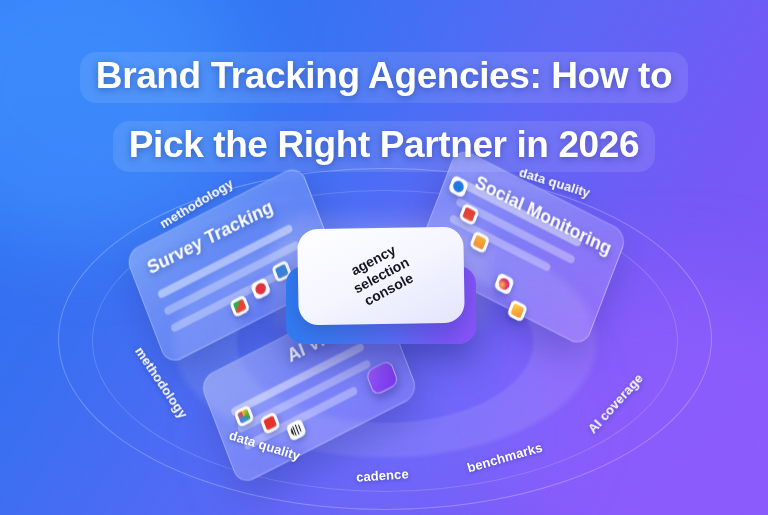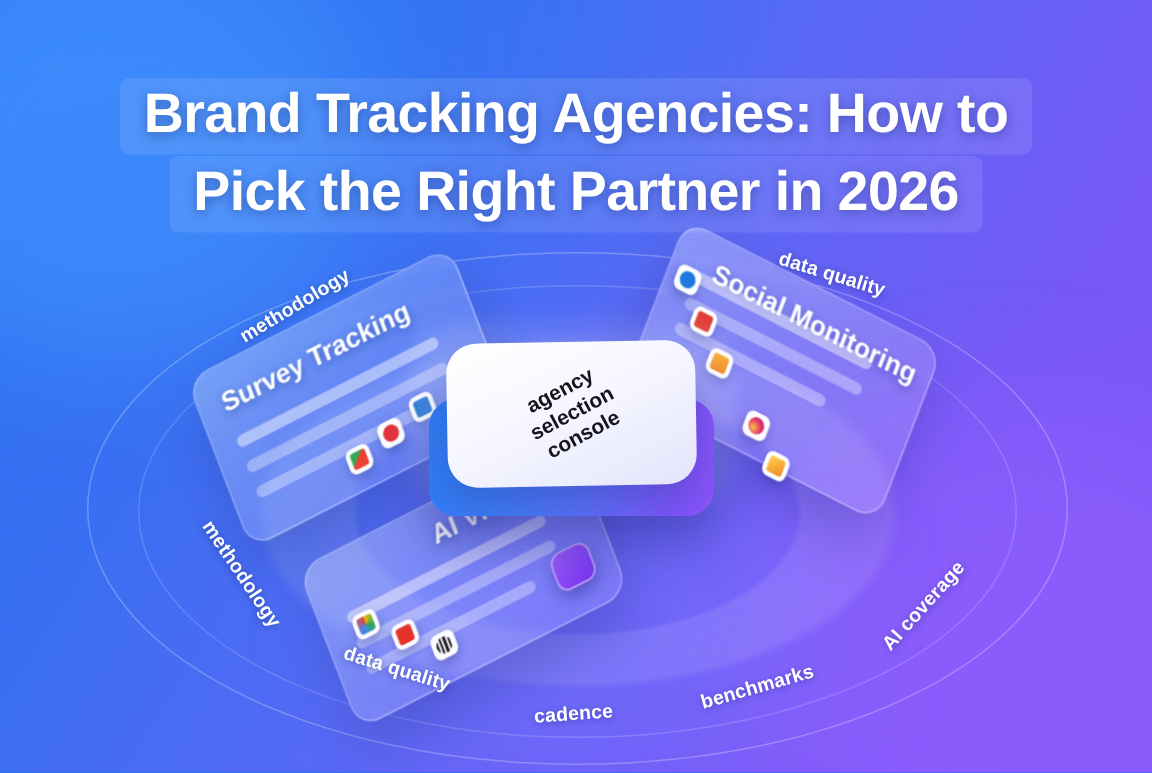--- a/index.html
+++ b/index.html
@@ -22,25 +22,25 @@
   .blob.b3{left:250px;top:300px;width:300px;height:230px;background:rgba(110,120,255,.35);}
 
   
   #title{
     position:absolute;left:0;right:0;top:52px;text-align:center;z-index:40;
   }
   #title .line{
     display:inline-block;position:relative;
     font-size:37px;font-weight:bold;line-height:1.16;
     color:#ffffff;letter-spacing:-.4px;white-space:nowrap;
-    padding:3px 16px 5px;border-radius:6px;
+    padding:3px 16px 5px;border-radius:16px;
     background:rgba(255,255,255,.10);
     text-shadow:0 2px 7px rgba(18,40,110,.42);
   }
-  #title .l2{margin-top:1px;}
+  #title .l2{margin-top:18px;}
 
   
   .ring{
     position:absolute;border-radius:50%;
     border:1px solid rgba(255,255,255,.26);
     pointer-events:none;
   }
   .ring.outer{left:58px;top:168px;width:652px;height:340px;}
   .ring.inner{left:92px;top:190px;width:584px;height:300px;border-color:rgba(255,255,255,.17);}
   .discRing{

